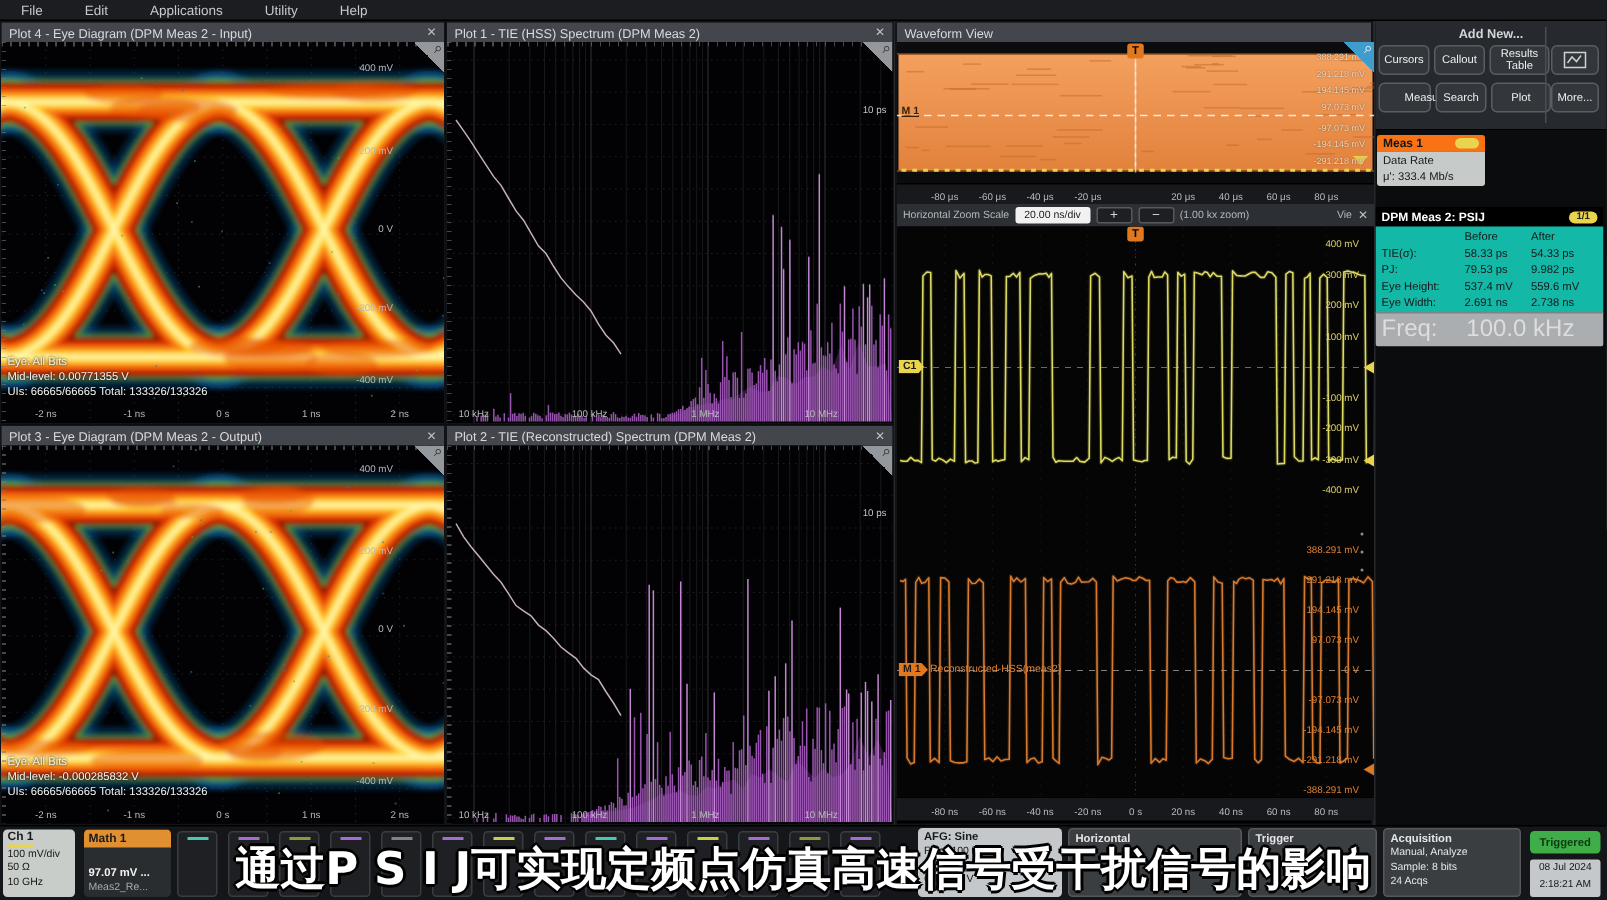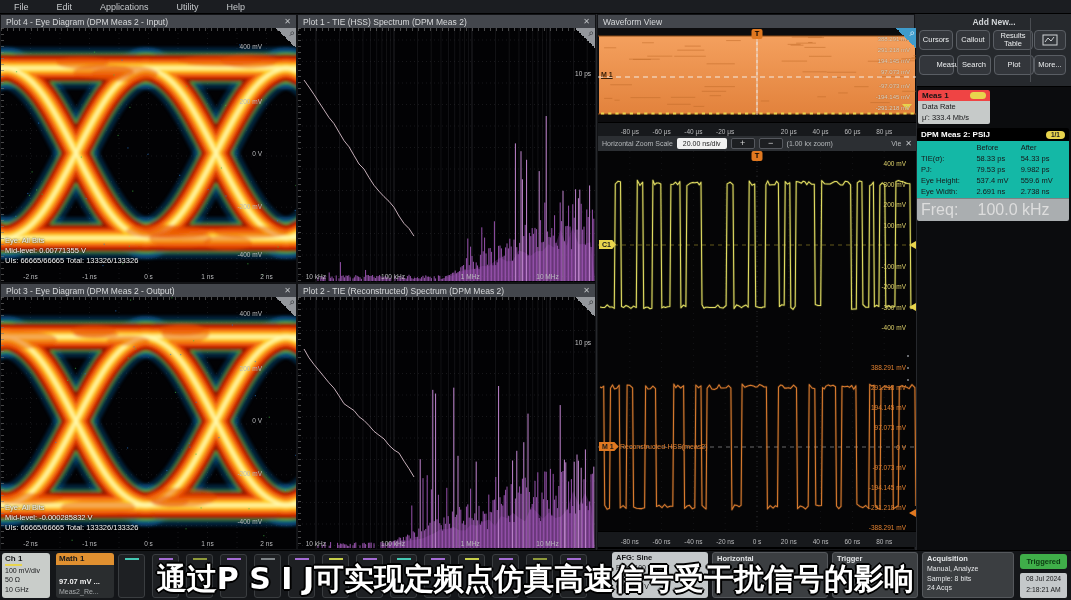--- a/index.html
+++ b/index.html
@@ -50,21 +50,21 @@
   .splitdots i{width:2px;height:2px;border-radius:50%;background:#8a8d92;}
   
   .rp{position:absolute;left:917px;top:14px;width:154px;height:536px;background:#0b0c0e;}
   .rp-top{position:absolute;left:0;top:0;right:0;height:72px;background:#26292d;border-bottom:1px solid #000;}
   .addnew{text-align:center;font-size:8.5px;font-weight:bold;color:#d2d5d8;padding-top:3px;}
   .btnrow{position:absolute;left:2px;display:flex;gap:3px;}
   .rbtn{background:#33363b;border:1px solid #5a5e64;border-radius:4px;color:#eceeef;font-size:7.5px;height:20px;
     display:flex;align-items:center;justify-content:center;text-align:center;line-height:1.05;padding:0 2px;box-sizing:border-box;}
   .vdiv{position:absolute;left:113px;top:4px;height:64px;width:1px;background:#4a4d52;}
   .card{position:absolute;border-radius:2px;overflow:hidden;}
-  .m1hdr{background:#ef4444;color:#141414;font-size:8px;font-weight:bold;padding:1px 4px;display:flex;justify-content:space-between;align-items:center;}
+  .m1hdr{background:#f97316;color:#141414;font-size:8px;font-weight:bold;padding:1px 4px;display:flex;justify-content:space-between;align-items:center;}
   .pill{width:16px;height:7px;border-radius:4px;background:#e8d44d;display:inline-block;}
   .m1body{background:#c6cac9;color:#17181a;font-size:7.5px;padding:1px 4px;line-height:1.4;}
   .dpmhdr{background:#000;color:#fff;font-size:8px;font-weight:bold;padding:2px 4px;display:flex;justify-content:space-between;align-items:center;}
   .dpmbadge{background:#e8d44d;color:#222;font-size:6.5px;font-weight:bold;border-radius:4px;padding:0 5px;line-height:8px;}
   .dpmbody{background:#14b8a6;color:#17181a;font-size:7.5px;padding:1px 0;}
   .dpmrow{display:flex;padding:1px 4px;}
   .dpmrow .c0{flex:1.25}.dpmrow .c1,.dpmrow .c2{flex:1}
   .dpmfreq{border-top:1px solid #7e8284;display:flex;padding:2px 4px;background:#aaaeb0;}
   
   .bbar{position:absolute;left:0;top:550px;width:1071px;height:50px;background:#141619;border-top:1px solid #000;}
@@ -1184,21 +1184,21 @@
       <div class="m1hdr">
           <span>Meas 1</span>
         <span class="pill"></span>
         </div>
       <div class="m1body">
         <div>Data Rate</div>
         <div>μ': 333.4 Mb/s</div>
       </div>
     </div>
 
-    <div class="card" style="left:0;top:114px;width:152px">
+    <div class="card" style="left:0;top:124px;width:152px">
       <div class="dpmhdr">
           <span>DPM Meas 2: PSIJ</span>
         <span class="dpmbadge">1/1</span>
         </div>
       <div class="dpmbody" id="dpm-rows">
           <div class="dpmrow">
             <span class="c0"></span>
             <span class="c1">Before</span>
             <span class="c2">After</span>
           </div>

